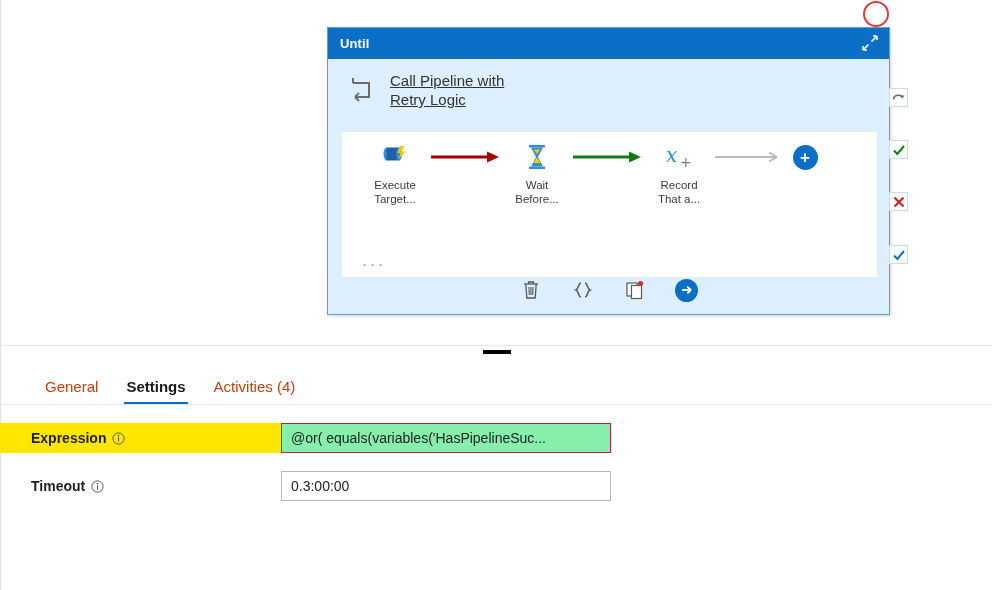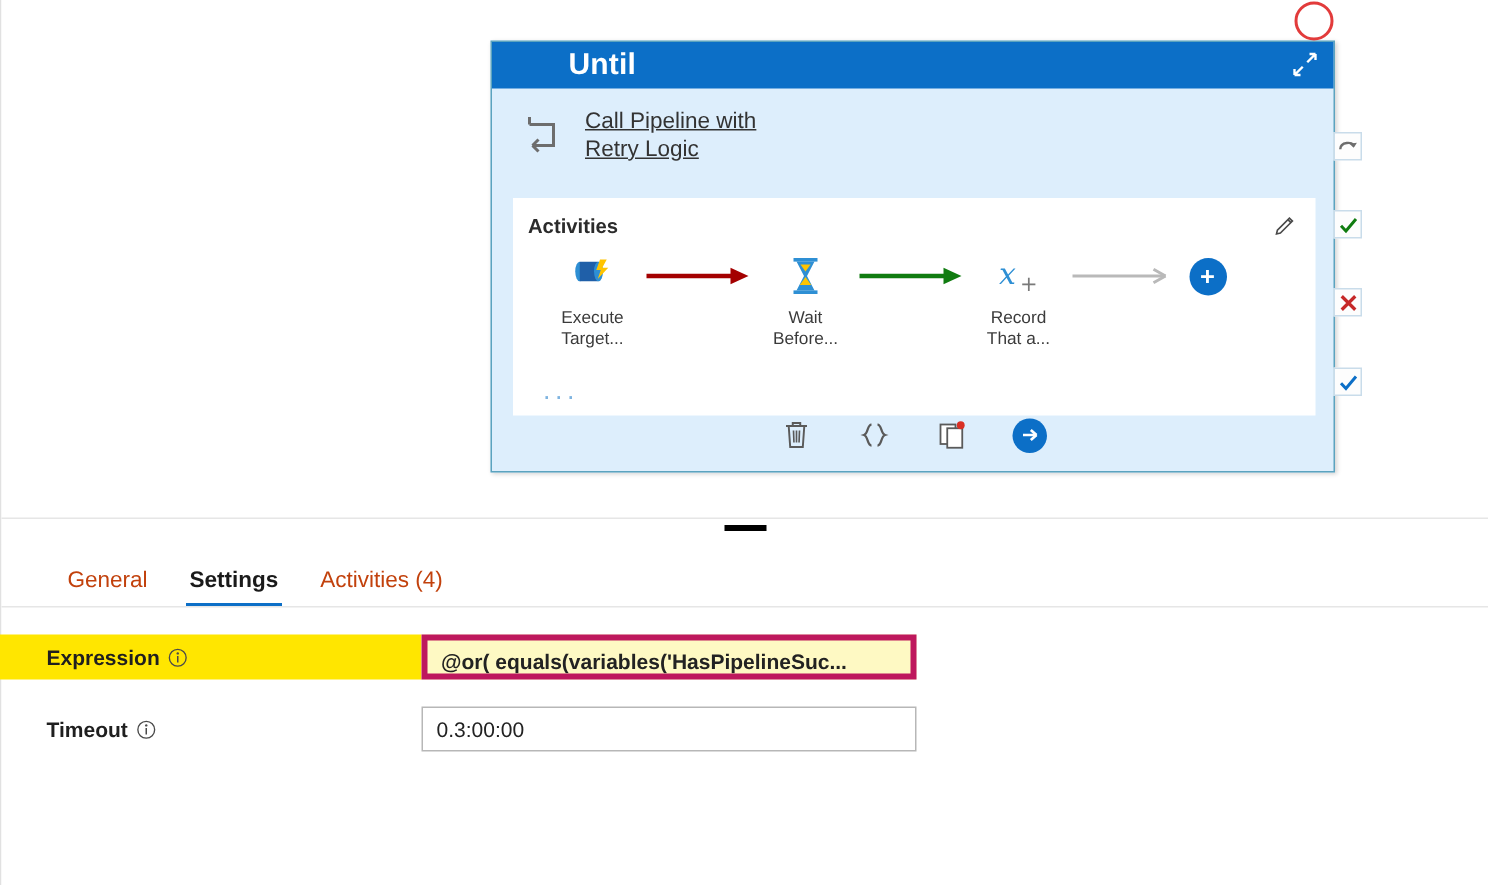--- a/index.html
+++ b/index.html
@@ -48,24 +48,23 @@
   .until-header {
     height: 31px;
     background: #0c6fc7;
     color: #ffffff;
     display: flex;
     align-items: center;
     padding: 0 8px 0 12px;
     position: relative;
   }
   .until-title {
-    font-size: 20px;
+    font-size: 13px;
     font-weight: bold;
     letter-spacing: 0.1px;
-    margin-left: 39px;
   }
   .collapse-icon {
     position: absolute;
     right: 6px; top: 2px;
     width: 26px; height: 26px;
     cursor: pointer;
   }
 
   .until-body-top {
     display: flex;
@@ -281,23 +280,22 @@
     font-size: 14px;
     color: #222222;
     padding: 0 9px;
     line-height: 28px;
     font-family: "Liberation Sans", sans-serif;
     outline: none;
     white-space: nowrap;
     overflow: hidden;
   }
   .field-input.hl {
-    background: #fef9c3;
-    border: 4px solid #be185d;
-    font-weight: bold;
+    background: #86efac;
+    border: 1px solid #be185d;
   }
   #expr-row { position: relative; }
   #expr-row .field-label.hl { margin-left: -10px; padding-left: 40px; width: 290px; }
 </style>
 </head>
 <body>
 
 <div id="root">
 
   <div id="canvas">
@@ -322,29 +320,20 @@
             <path d="M11 10 L27 10 L27 24 L13 24" stroke="#6d6d6d" stroke-width="2" fill="none"></path>
             <path d="M13 24 L17 20 M13 24 L17 28" stroke="#6d6d6d" stroke-width="2" fill="none"></path>
             <path d="M11 10 L11 5" stroke="#6d6d6d" stroke-width="2" fill="none"></path>
           </svg>
         </span>
         <span class="until-name">Call Pipeline with
 Retry Logic</span>
       </div>
 
       <div class="activities-panel">
-        <div class="activities-head">
-          <span class="activities-label">Activities</span>
-          <span class="pencil-icon">
-            <svg width="17" height="17" viewBox="0 0 17 17">
-              <path d="M3 14 L3.6 11.4 L11.6 3.4 L13.6 5.4 L5.6 13.4 Z" stroke="#4a4a4a" stroke-width="1.1" fill="none"></path>
-              <path d="M10.6 4.4 L12.6 6.4" stroke="#4a4a4a" stroke-width="1.1" fill="none"></path>
-            </svg>
-          </span>
-        </div>
 
         <div class="flow-row">
 
           <div class="flow-node">
             <span class="ic">
               <svg width="30" height="26" viewBox="0 0 30 26">
                 <ellipse cx="6.5" cy="10" rx="3" ry="6.5" fill="#2e8fd4"></ellipse>
                 <path d="M6.5 3.5 L19 3.5 L19 16.5 L6.5 16.5 Z" fill="#1f5fa8"></path>
                 <ellipse cx="19" cy="10" rx="3" ry="6.5" fill="#2e8fd4"></ellipse>
                 <path d="M20 2 L24.5 2 L21.5 7.5 L25.5 7.5 L18.5 15 L20.5 9 L17.5 9 Z" fill="#ffc400"></path>

